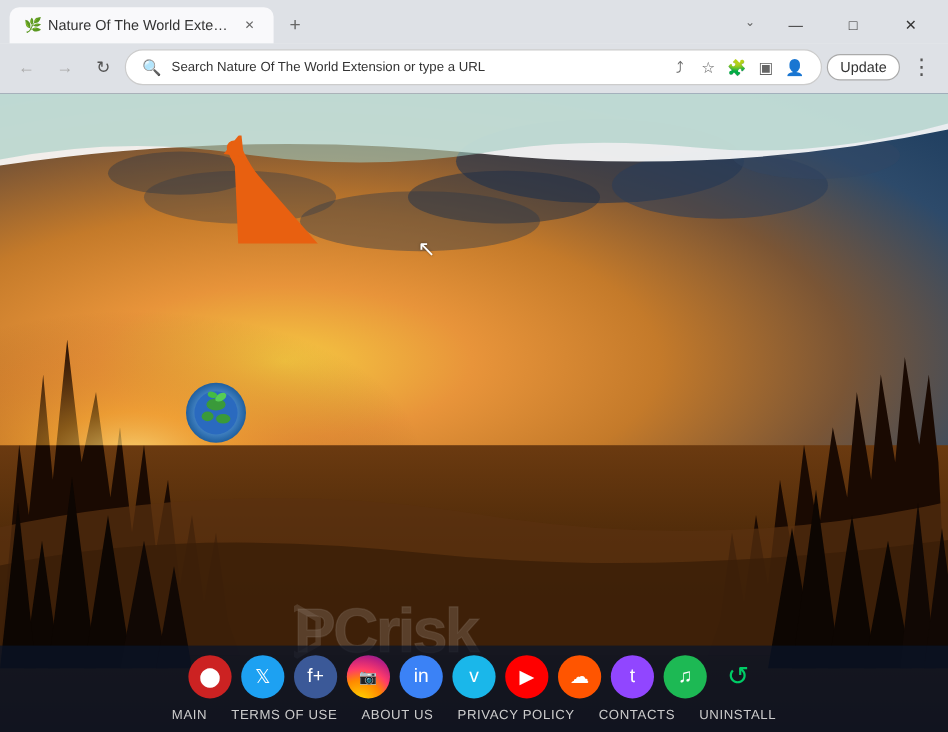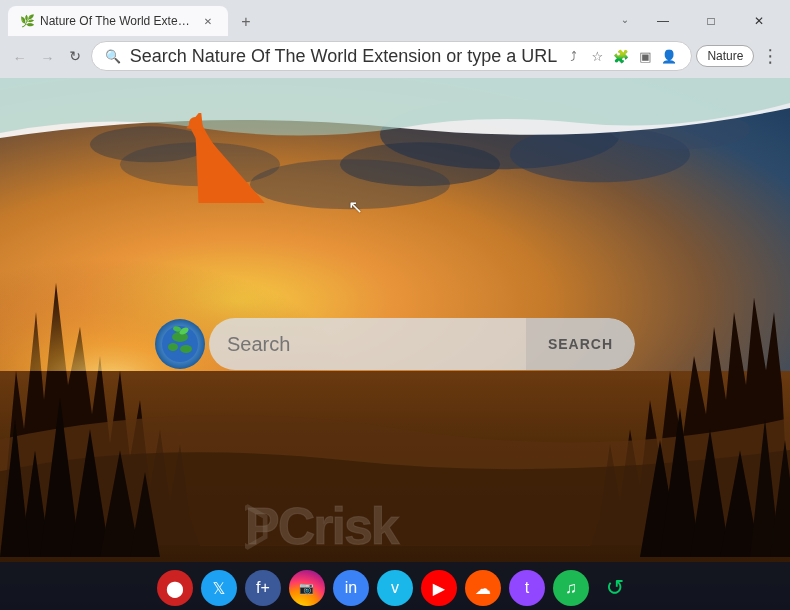--- a/index.html
+++ b/index.html
@@ -46,21 +46,21 @@
     .nav-btn {
       width: 28px; height: 28px; display: flex; align-items: center; justify-content: center;
       border-radius: 50%; font-size: 14px; color: #555; cursor: pointer;
     }
     .nav-btn.disabled { color: #aaa; cursor: default; }
     .address-bar {
       flex: 1; display: flex; align-items: center; background: white;
       border-radius: 20px; padding: 0 12px; height: 30px; gap: 6px;
       border: 1px solid #ccc;
     }
-    .address-text { flex: 1; font-size: 18px; color: #333; white-space: nowrap; overflow: hidden; text-overflow: ellipsis; }
+    .address-text { flex: 1; font-size: 11px; color: #333; white-space: nowrap; overflow: hidden; text-overflow: ellipsis; }
     .address-icons { display: flex; gap: 4px; align-items: center; }
     .addr-icon { font-size: 13px; color: #666; cursor: pointer; width: 20px; text-align: center; }
     .update-btn {
       background: white; border: 1px solid #aaa; border-radius: 14px;
       padding: 3px 10px; font-size: 12px; color: #333; cursor: pointer; white-space: nowrap;
     }
     .menu-btn {
       width: 28px; height: 28px; display: flex; align-items: center; justify-content: center;
       font-size: 18px; color: #555; cursor: pointer; border-radius: 50%;
     }
@@ -224,21 +224,21 @@
       <span class="addr-icon">🔍</span>
       <span class="address-text">Search Nature Of The World Extension or type a URL</span>
       <div class="address-icons">
         <span class="addr-icon">⤴</span>
         <span class="addr-icon">☆</span>
         <span class="addr-icon">🧩</span>
         <span class="addr-icon">▣</span>
         <span class="addr-icon">👤</span>
       </div>
     </div>
-    <button class="update-btn">Nature</button>
+    <button class="update-btn">Update</button>
     <div class="menu-btn">
       <span>⋮</span>
     </div>
   </div>
 
   <div class="page-content">
 
     <div class="bg-landscape"></div>
     <div class="sky-layer"></div>
 
@@ -318,24 +318,20 @@
           <circle cx="21" cy="21" r="18" fill="#2a6abf"></circle>
 
           <ellipse cx="21" cy="14" rx="8" ry="5" fill="#3a9a3a"></ellipse>
           <ellipse cx="14" cy="24" rx="5" ry="4" fill="#3a9a3a"></ellipse>
           <ellipse cx="27" cy="26" rx="6" ry="4" fill="#3a9a3a"></ellipse>
 
           <ellipse cx="25" cy="8" rx="5" ry="3" fill="#55cc55" transform="rotate(-30,25,8)"></ellipse>
           <ellipse cx="18" cy="6" rx="4" ry="2.5" fill="#44bb44" transform="rotate(15,18,6)"></ellipse>
         </svg>
       </div>
-      <div class="search-wrapper">
-        <input class="search-input-area" type="text" placeholder="Search" style="">
-        <button class="search-btn">SEARCH</button>
-      </div>
     </div>
 
     <div class="watermark">
       <svg viewBox="0 0 300 60" width="300" height="60">
 
         <text x="0" y="50" font-family="Arial Black, sans-serif" font-weight="900" font-size="52" fill="white" opacity="0.4" letter-spacing="-2">PCrisk</text>
         <text x="0" y="50" font-family="Arial Black, sans-serif" font-weight="900" font-size="52" fill="none" stroke="white" stroke-width="1" opacity="0.3" letter-spacing="-2">PCrisk</text>
 
         <text x="-20" y="50" font-family="Arial Black, sans-serif" font-weight="900" font-size="52" fill="white" opacity="0.35" letter-spacing="-2">⬡</text>
       </svg>
@@ -359,17 +355,25 @@
         <div class="social-icon" style="background:#ff0000;">▶</div>
 
         <div class="social-icon" style="background:#ff5500;">☁</div>
 
         <div class="social-icon" style="background:#9146ff;">t</div>
 
         <div class="social-icon" style="background:#1db954;">♫</div>
 
         <div class="social-icon" style="background:transparent; color:#00cc66; font-size:22px;">↺</div>
       </div>
+      <div class="footer-links">
+        <span class="footer-link">MAIN</span>
+        <span class="footer-link">TERMS OF USE</span>
+        <span class="footer-link">ABOUT US</span>
+        <span class="footer-link">PRIVACY POLICY</span>
+        <span class="footer-link">CONTACTS</span>
+        <span class="footer-link">UNINSTALL</span>
+      </div>
     </div>
 
   </div>
 
 </div>
 
 </body></html>

